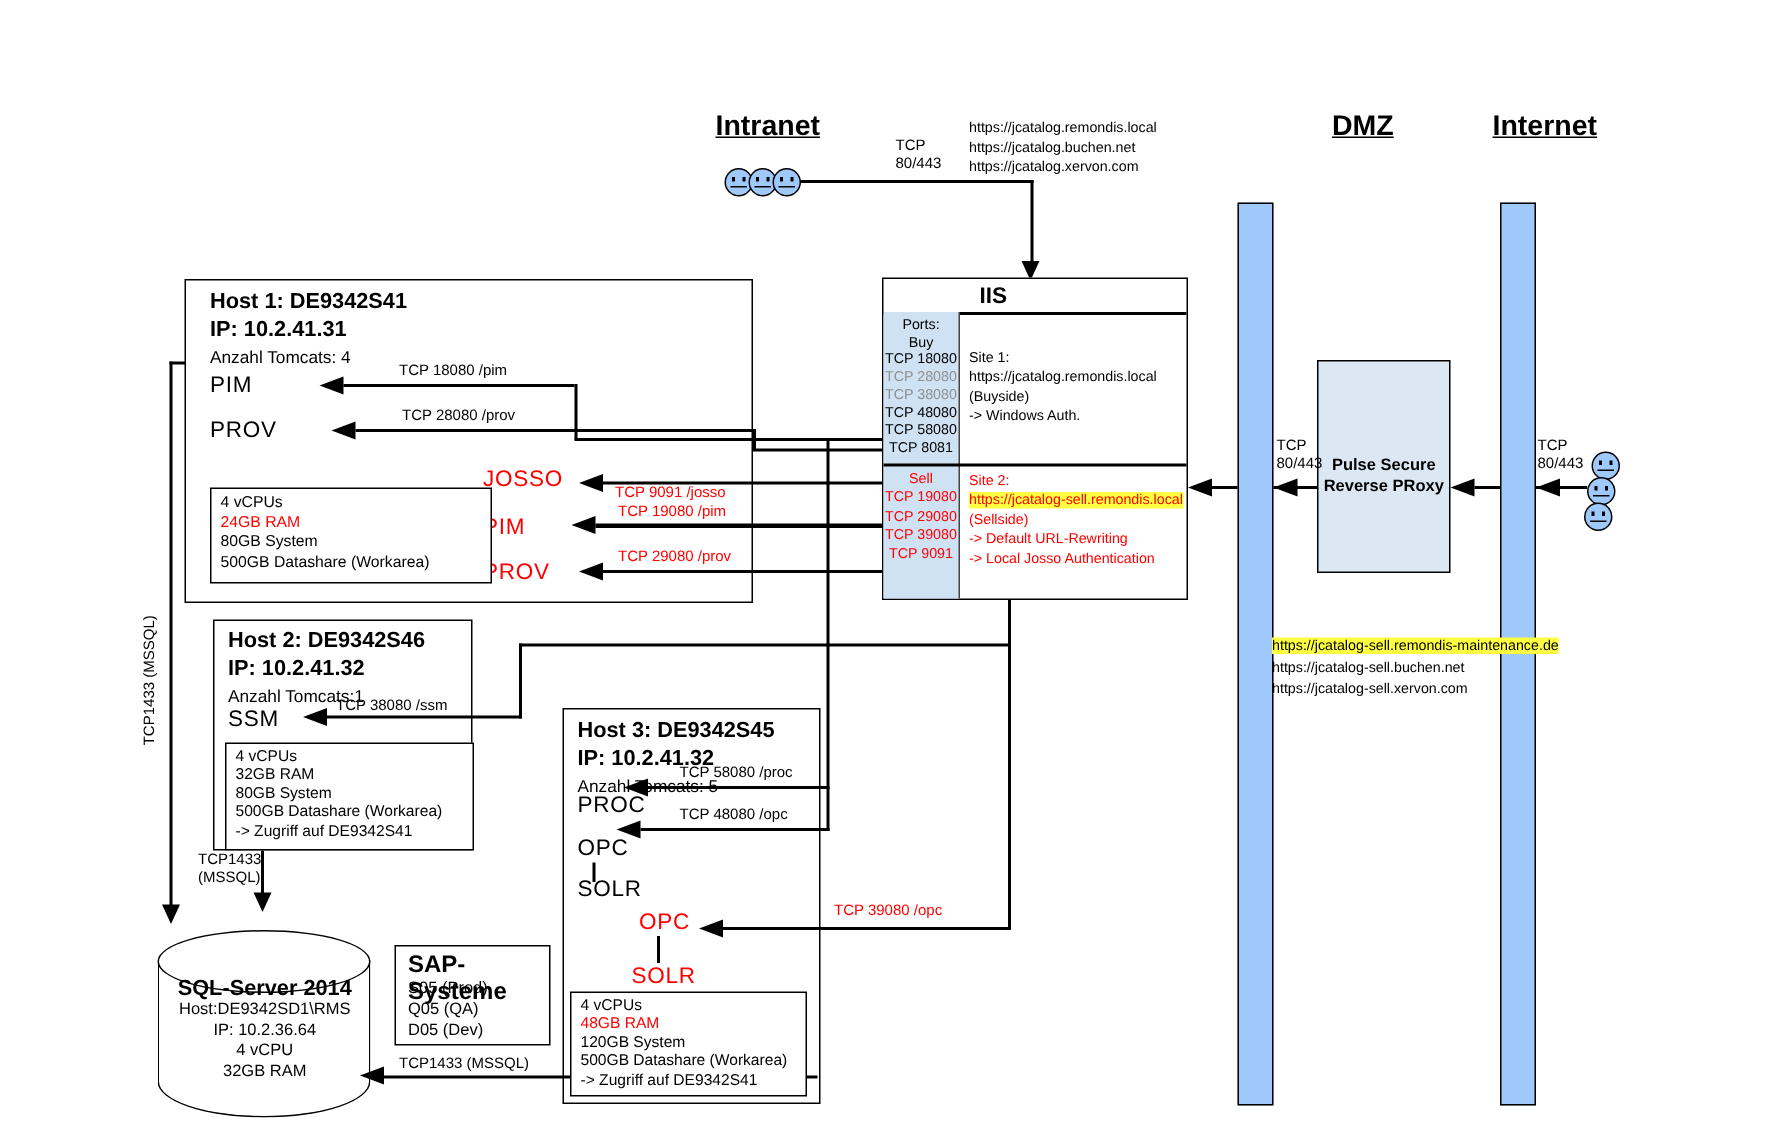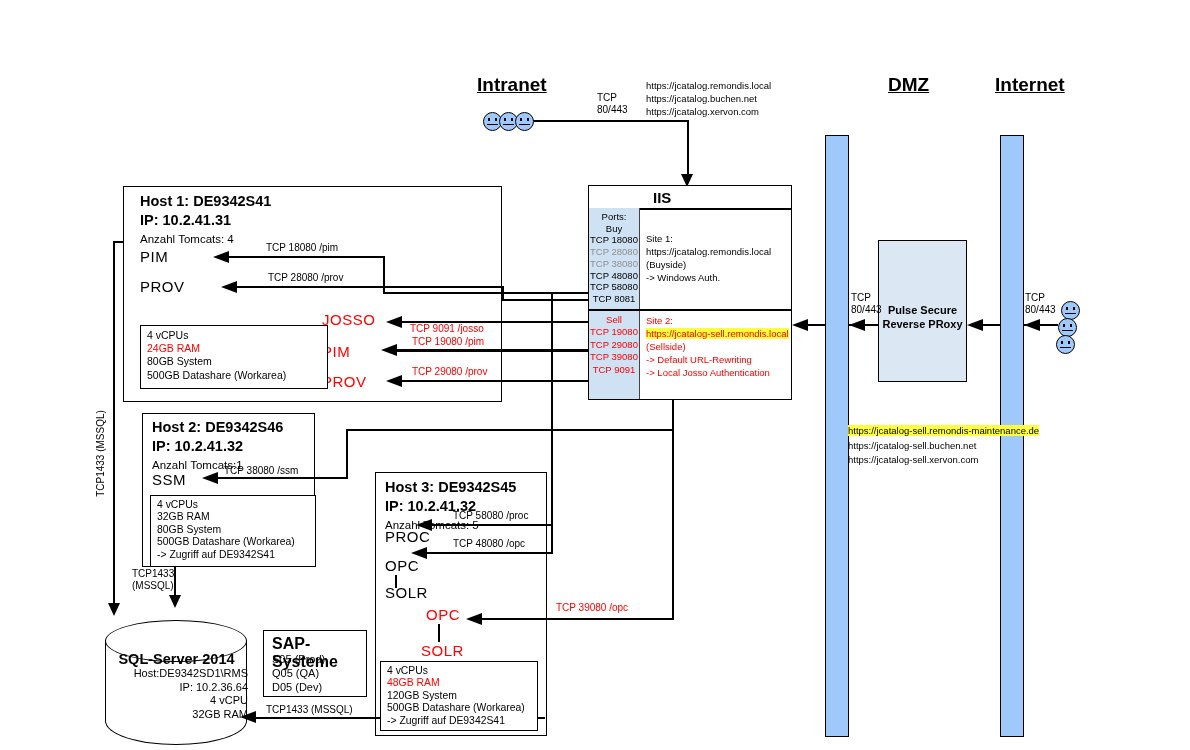--- a/index.html
+++ b/index.html
@@ -37,21 +37,21 @@
   .iis-ports div.gray{color:#8f8f8f;}
   .iis-site{position:absolute;left:57px;font-size:9.5px;line-height:13px;white-space:nowrap;}
   
   #proxy{background:#dbe7f3;text-align:center;font-size:11px;font-weight:bold;line-height:14px;}
   #proxy .inner{position:absolute;left:0;right:0;top:62px;}
   
   .cyl-top{position:absolute;left:105px;top:620px;width:140px;height:40px;border:1.5px solid #000;border-radius:50%;background:#fff;z-index:2;}
   .cyl-body{position:absolute;left:105px;top:640px;width:140px;height:104px;border-left:1.5px solid #000;border-right:1.5px solid #000;border-bottom:1.5px solid #000;border-radius:0 0 50% 50%/0 0 24px 24px;background:#fff;z-index:1;}
   .cyl-text{position:absolute;left:105px;top:651px;width:143px;text-align:center;z-index:4;}
   .cyl-text .t{font-size:14.5px;font-weight:bold;}
-  .cyl-text .s{font-size:11px;line-height:13.5px;text-align:right;}
+  .cyl-text .s{font-size:11px;line-height:13.5px;}
   .rot{position:absolute;left:45px;top:448px;width:110px;font-size:10px;text-align:center;transform:rotate(-90deg);z-index:4;white-space:nowrap;}
 </style>
 </head>
 <body>
 
 <div id="canvas">
 
   <div class="zone" style="left:477px;top:74px;">Intranet</div>
   <div class="zone" style="left:888px;top:74px;">DMZ</div>
   <div class="zone" style="left:995px;top:74px;">Internet</div>

